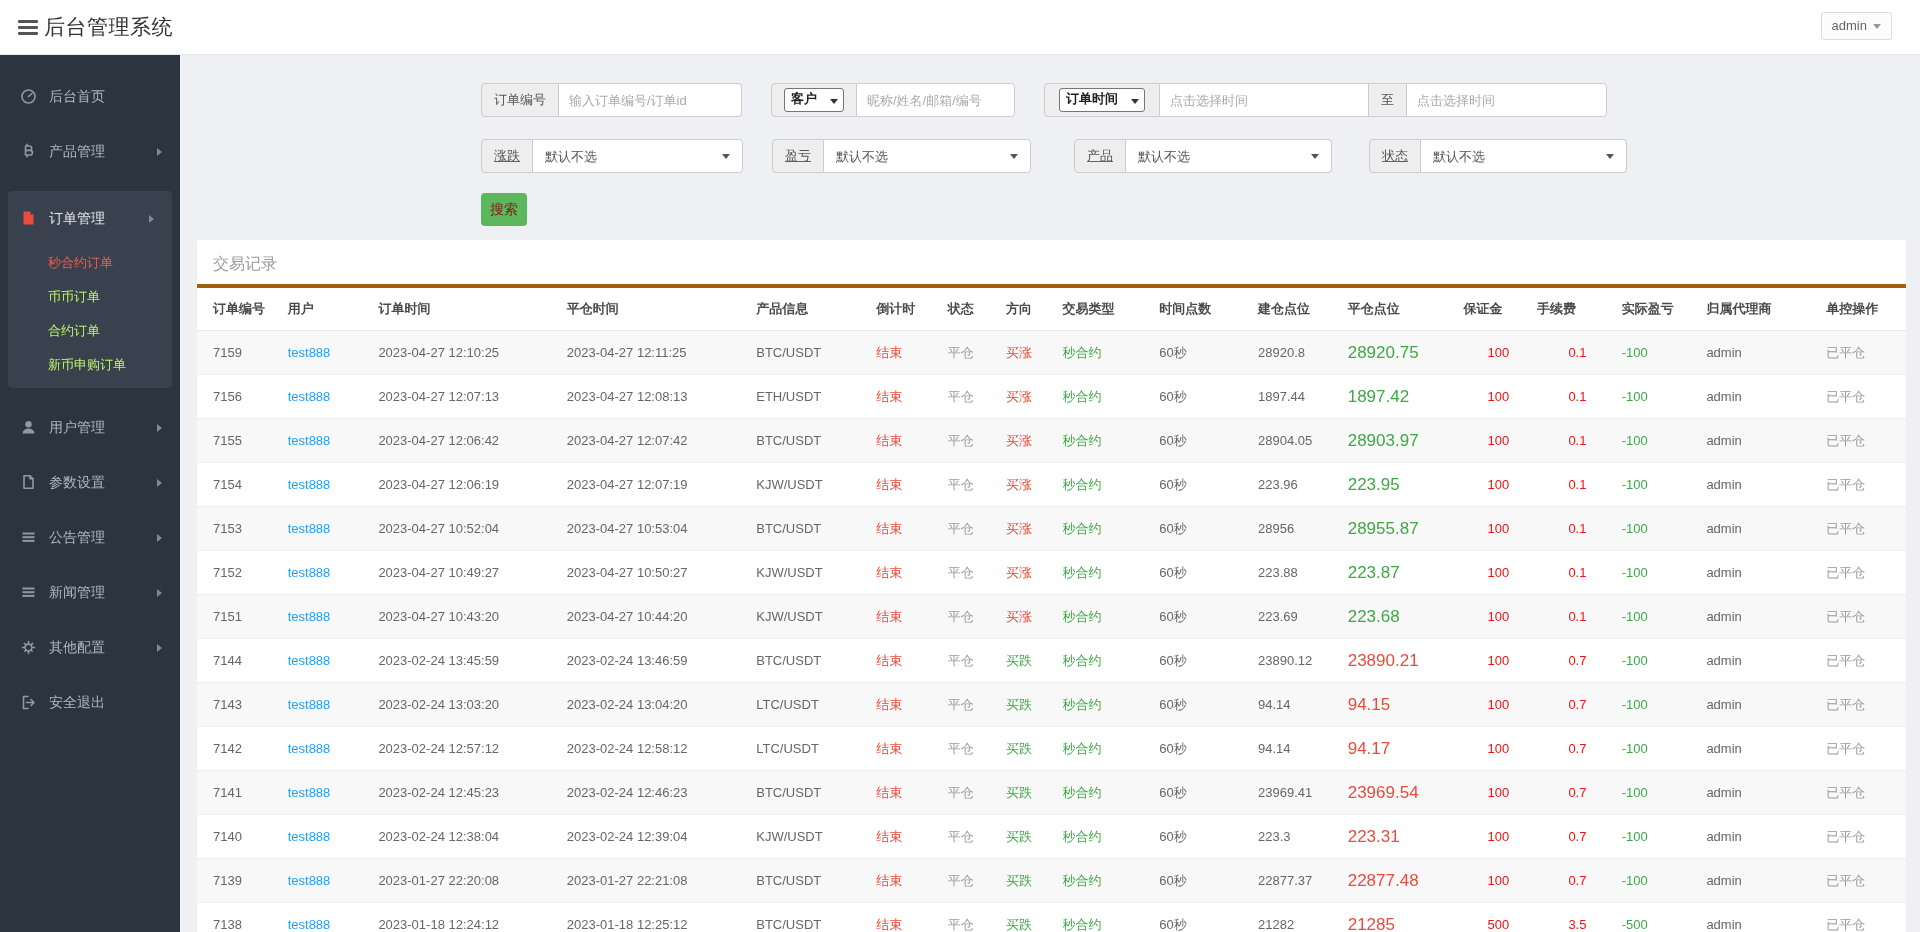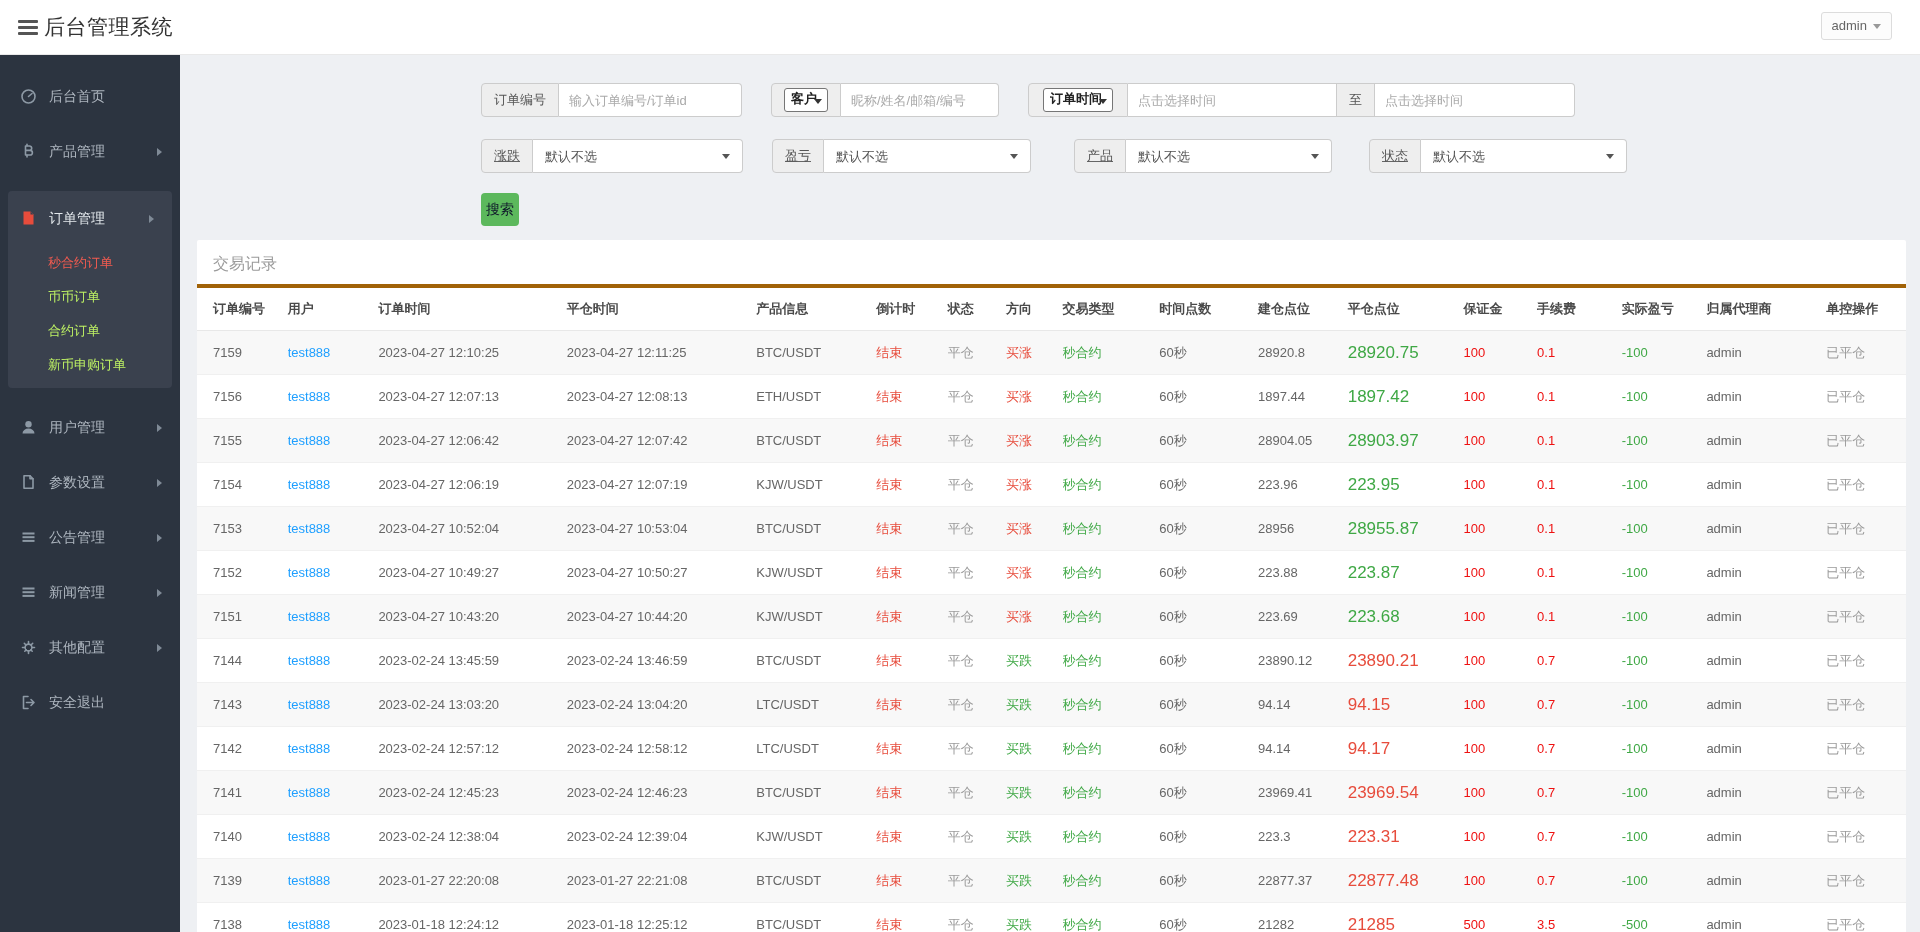--- a/index.html
+++ b/index.html
@@ -42,46 +42,46 @@
   .searchrow { position:absolute; left:301px; top:138px; }
   .igroup { display:flex; height:34px; margin-right:29px; }
   .iaddon { background:#eee; border:1px solid #ccc; color:#555; font-size:13px; display:flex; align-items:center;
             padding:0 12px; border-radius:4px 0 0 4px; white-space:nowrap; }
   .itext { border:1px solid #ccc; border-left:none; background:#fff; font-size:13px; color:#555; padding:0 10px;
            border-radius:0 4px 4px 0; outline:none; }
   .itext::placeholder { color:#a9a9a9; }
   .sel-native { position:relative; background:#fff; border:1px solid #767676; border-radius:3px; height:24px;
            align-self:center; margin:0 8px; }
   .sel-native select { appearance:none; -webkit-appearance:none; border:none; background:transparent; font-size:13px;
-           color:#222; padding:2px 10px 2px 6px; outline:none; font-weight:bold; }
+           color:#222; padding:2px 26px 2px 6px; outline:none; font-weight:bold; }
   .sel-native:after { content:""; position:absolute; right:5px; top:10px; width:0; height:0;
            border-left:4px solid transparent; border-right:4px solid transparent; border-top:5px solid #333; }
   .mid-addon { border-radius:0; border-left:none; }
   .gsel { position:relative; border:1px solid #ccc; border-left:none; background:#fff; border-radius:0 4px 4px 0; }
   .gsel select { appearance:none; -webkit-appearance:none; border:none; background:transparent; height:32px;
            font-size:13px; color:#555; padding:0 30px 0 12px; outline:none; }
   .gsel:after { content:""; position:absolute; right:12px; top:14px; width:0; height:0;
            border-left:4px solid transparent; border-right:4px solid transparent; border-top:5px solid #555; }
-  .search-btn { width:38px; height:33px; background:#5cb85c; color:#0f172a; border:none; border-radius:4px;
+  .search-btn { width:46px; height:33px; background:#5cb85c; color:#7f1d1d; border:none; border-radius:4px;
            font-size:14px; cursor:pointer; }
 
   
   .panel { position:absolute; left:17px; top:185px; width:1709px; background:#fff; border-radius:2px;
            min-height:710px; }
   .panel-title { height:48px; line-height:48px; padding-left:16px; color:#9b9b9b; font-size:16px;
            border-bottom:4px solid #a16207; }
   table { width:100%; border-collapse:collapse; table-layout:fixed; }
   th { text-align:left; font-size:13px; color:#4a4a4a; font-weight:bold; padding:12px 4px 12px 0;
        border-bottom:1px solid #e8e8e8; white-space:nowrap; }
   td { font-size:13px; color:#666; padding:0 4px 0 0; height:44px; white-space:nowrap; overflow:hidden; }
   tbody tr { border-bottom:1px solid #f0f0f0; }
   tbody tr:nth-child(odd) { background:#f8f8f8; }
   th:first-child, td:first-child { padding-left:16px; }
   .red   { color:#e74c3c; }
-  .red2  { color:#ee1111; }
+  .red2  { color:#ee1111;text-align:center; }
   .green { color:#3fa845; }
   .muted { color:#9a9a9a; }
   .link  { color:#1e9fff; cursor:pointer; }
   .big   { font-size:17px; }
 </style>
 </head>
 <body>
 
 <header class="topbar">
   <div class="hamburger">

